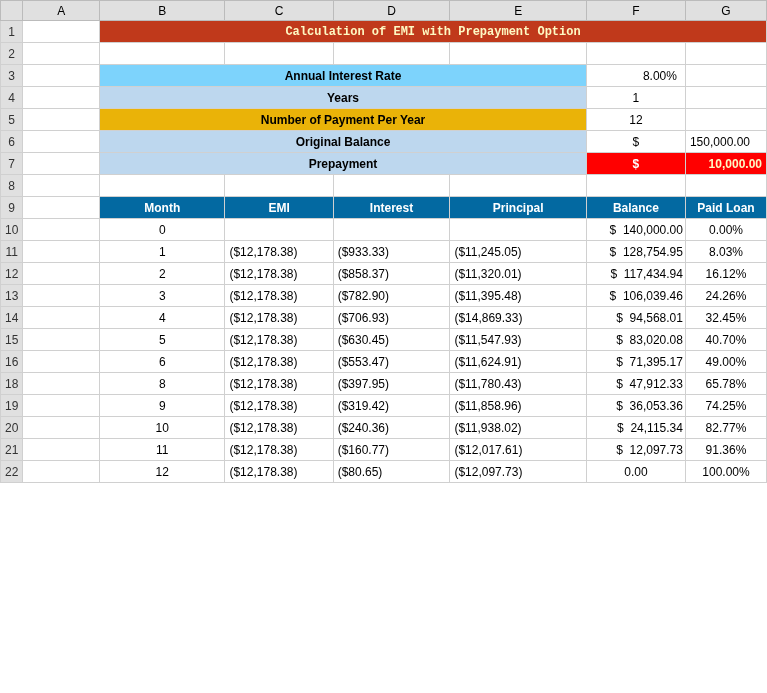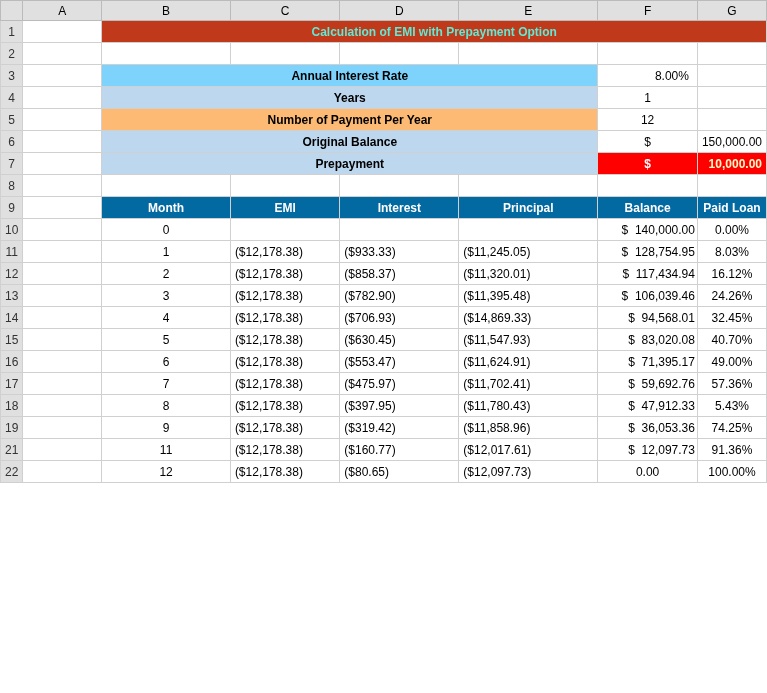--- a/index.html
+++ b/index.html
@@ -53,42 +53,43 @@
     .col-b { width: 80px; }
     .col-c { width: 130px; }
     .col-d { width: 110px; }
     .col-e { width: 120px; }
     .col-f { width: 140px; }
     .col-g { width: 100px; }
 
     
     .title-cell {
       background: #C0391B;
-      color: #5eead4;
+      color: #fef9c3;
       font-weight: bold;
       font-size: 14px;
       text-align: center;
       border: 2px solid #8B2500;
+      font-family: Liberation Mono, monospace;
     }
 
     
     .label-yellow {
       background: #7dd3fc;
       font-weight: bold;
       text-align: center;
       border: 1px solid #ccc;
     }
     .label-blue {
       background: #BDD7EE;
       font-weight: bold;
       text-align: center;
       border: 1px solid #ccc;
     }
     .label-gray {
-      background: #fdba74;
+      background: #eab308;
       font-weight: bold;
       text-align: center;
       border: 1px solid #ccc;
     }
     .value-cell {
       text-align: right;
       border: 1px solid #ccc;
       background: #fff;
     }
     .value-cell-red {
@@ -198,21 +199,21 @@
       <td colspan="4" class="label-gray">Number of Payment Per Year</td>
       <td class="value-cell" style="text-align:center;">12</td>
       <td class="empty"></td>
     </tr>
 
     <tr>
       <td class="row-num">6</td>
       <td class="empty"></td>
       <td colspan="4" class="label-blue">Original Balance</td>
       <td class="dollar-cell">$</td>
-      <td class="value-cell" style="text-align:right; padding-right:4px;">150,000.00</td>
+      <td class="value-cell" style="text-align:right; padding-right:16px;">150,000.00</td>
     </tr>
 
     <tr>
       <td class="row-num">7</td>
       <td class="empty"></td>
       <td colspan="4" class="label-blue">Prepayment</td>
       <td class="dollar-cell-red">$</td>
       <td class="value-cell-red" style="padding-right:4px;">10,000.00</td>
     </tr>
 
@@ -303,50 +304,50 @@
       <td class="row-num">16</td>
       <td class="empty"></td>
       <td class="data-center">6</td>
       <td class="data-red">($12,178.38)</td>
       <td class="data-red">($553.47)</td>
       <td class="data-red">($11,624.91)</td>
       <td class="data-center" style="text-align:right;padding-right:2px;">$&nbsp;&nbsp;<span>71,395.17</span></td>
       <td class="data-center">49.00%</td>
     </tr>
     <tr>
-      <td class="row-num">17</td>
-      <td class="empty"></td>
-      <td class="data-center">7</td>
-      <td class="data-red">($12,178.38)</td>
-      <td class="data-red">($475.97)</td>
-      <td class="data-red">($11,702.41)</td>
-      <td class="data-center" style="text-align:right;padding-right:2px;">$&nbsp;&nbsp;<span>59,692.76</span></td>
-      <td class="data-center">57.36%</td>
-    </tr>
-    <tr>
       <td class="row-num">18</td>
       <td class="empty"></td>
       <td class="data-center">8</td>
       <td class="data-red">($12,178.38)</td>
       <td class="data-red">($397.95)</td>
       <td class="data-red">($11,780.43)</td>
       <td class="data-center" style="text-align:right;padding-right:2px;">$&nbsp;&nbsp;<span>47,912.33</span></td>
-      <td class="data-center">5.43%</td>
+      <td class="data-center">65.78%</td>
     </tr>
     <tr>
       <td class="row-num">19</td>
       <td class="empty"></td>
       <td class="data-center">9</td>
       <td class="data-red">($12,178.38)</td>
       <td class="data-red">($319.42)</td>
       <td class="data-red">($11,858.96)</td>
       <td class="data-center" style="text-align:right;padding-right:2px;">$&nbsp;&nbsp;<span>36,053.36</span></td>
       <td class="data-center">74.25%</td>
     </tr>
     <tr>
+      <td class="row-num">20</td>
+      <td class="empty"></td>
+      <td class="data-center">10</td>
+      <td class="data-red">($12,178.38)</td>
+      <td class="data-red">($240.36)</td>
+      <td class="data-red">($11,938.02)</td>
+      <td class="data-center" style="text-align:right;padding-right:2px;">$&nbsp;&nbsp;<span>24,115.34</span></td>
+      <td class="data-center">82.77%</td>
+    </tr>
+    <tr>
       <td class="row-num">21</td>
       <td class="empty"></td>
       <td class="data-center">11</td>
       <td class="data-red">($12,178.38)</td>
       <td class="data-red">($160.77)</td>
       <td class="data-red">($12,017.61)</td>
       <td class="data-center" style="text-align:right;padding-right:2px;">$&nbsp;&nbsp;<span>12,097.73</span></td>
       <td class="data-center">91.36%</td>
     </tr>
     <tr>

